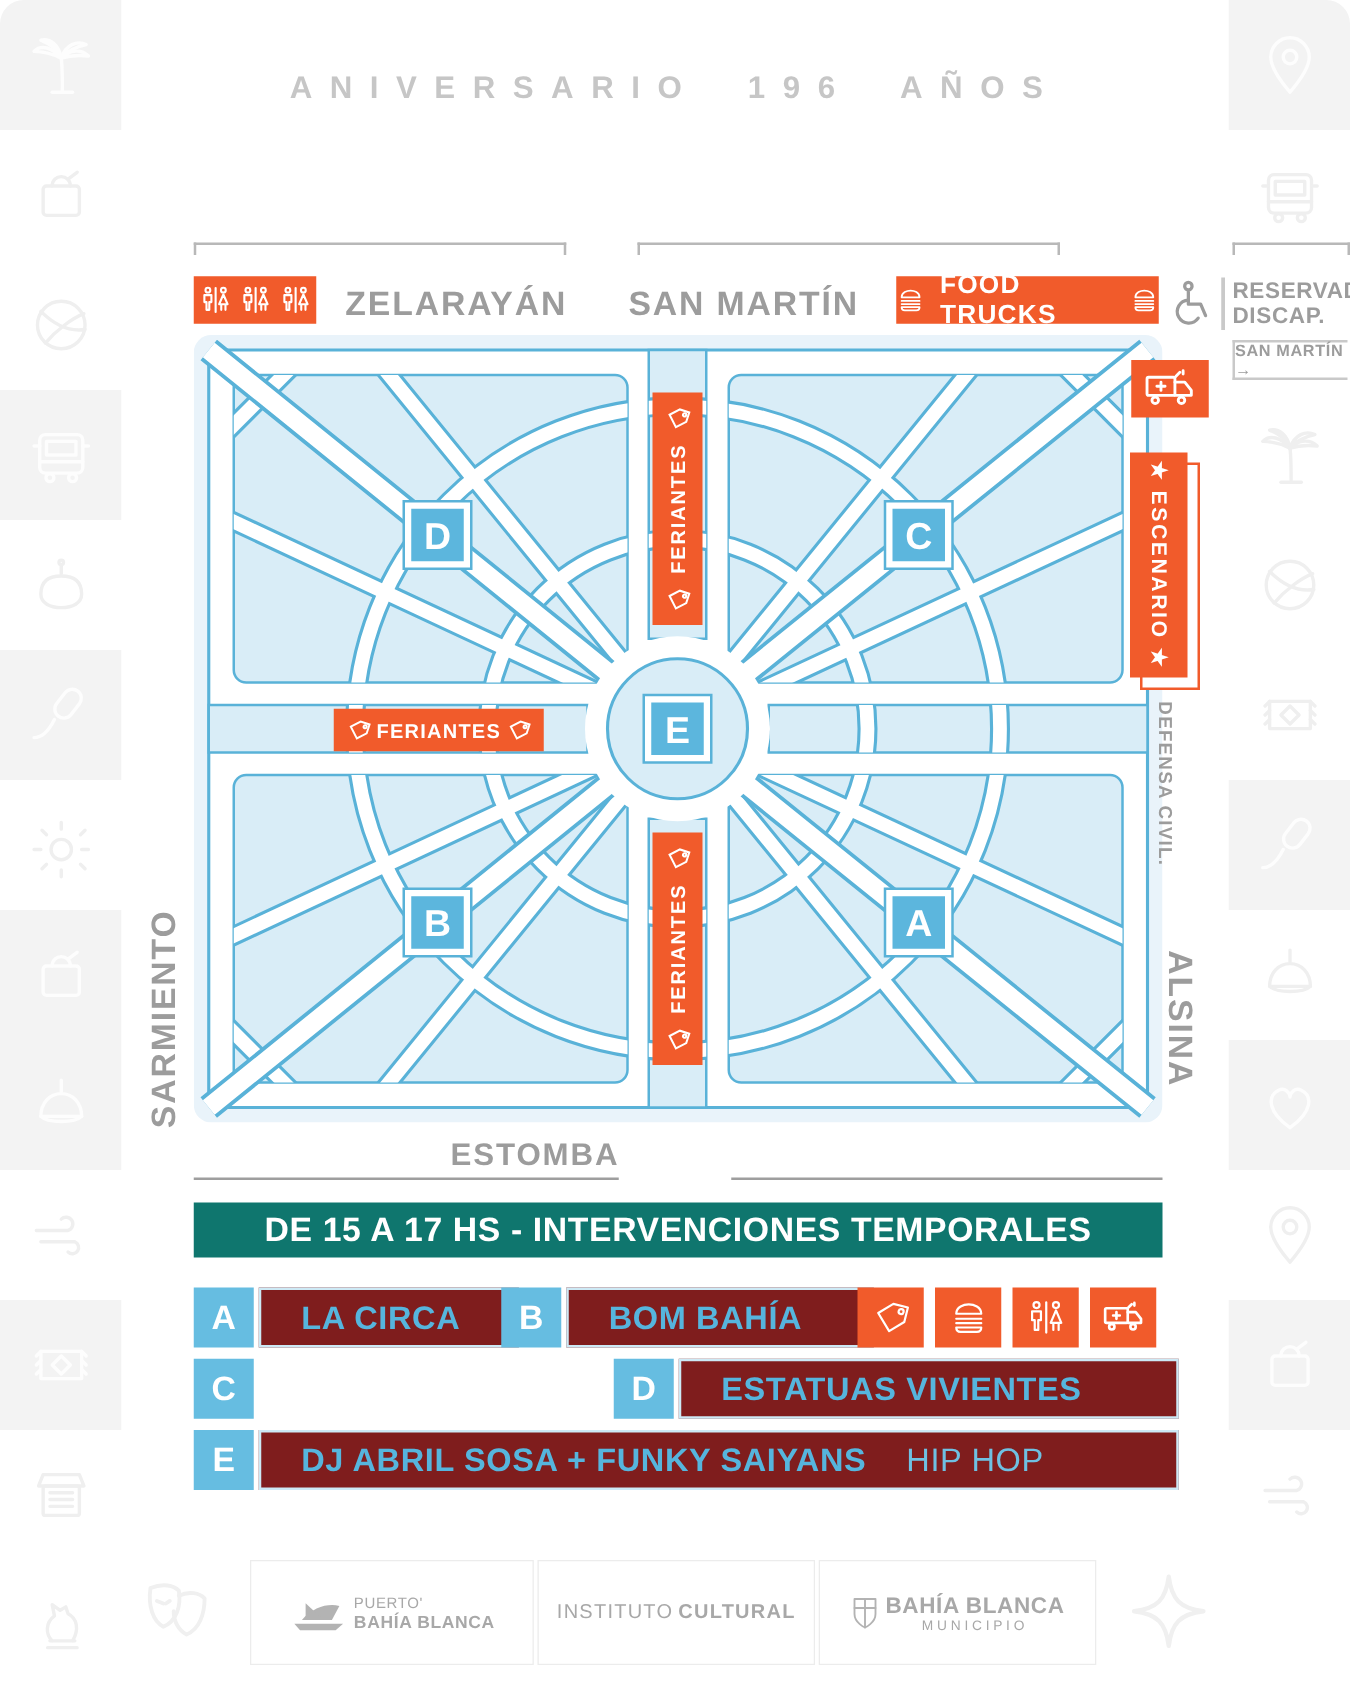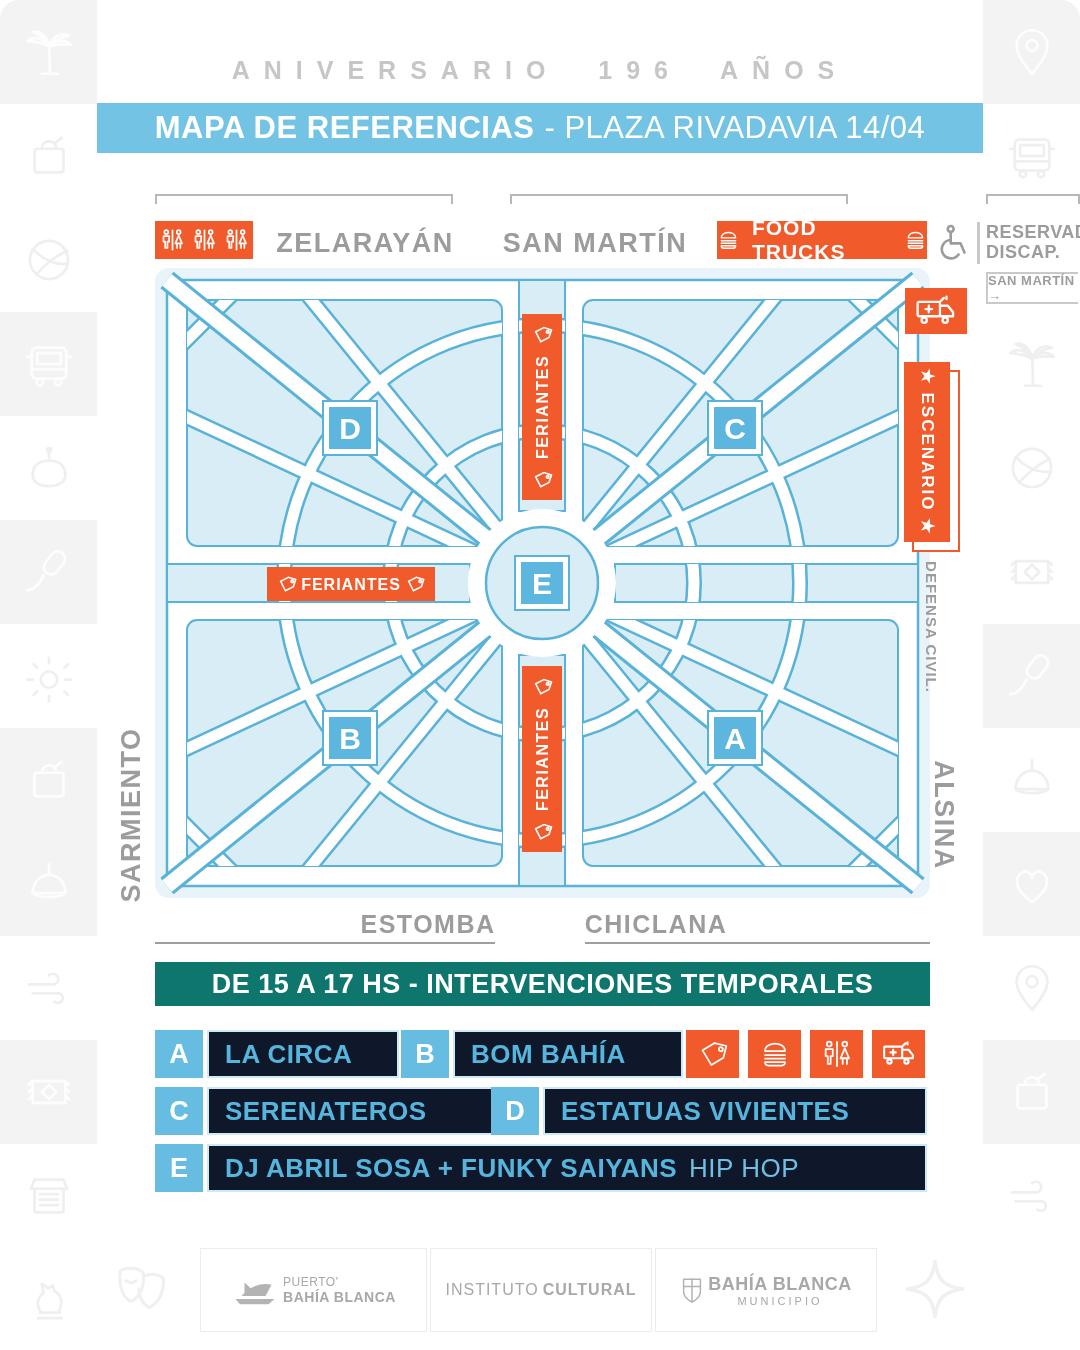--- a/index.html
+++ b/index.html
@@ -57,22 +57,22 @@
   .vspan{position:absolute;left:50%;top:50%;transform:translate(-50%,-50%) rotate(90deg);
          white-space:nowrap;color:#fff;font-weight:800;font-size:17px;letter-spacing:2px;}
   .defensa{left:851px;top:617px;width:160px;height:20px;line-height:20px;text-align:center;
            transform:rotate(90deg);color:#9c9c9c;font-weight:bold;font-size:15px;letter-spacing:1px;}
 
   
   .sched-banner{left:155px;top:962px;width:775px;height:44px;background:#0f766e;color:#fff;
         display:flex;align-items:center;justify-content:center;font-weight:800;font-size:27px;letter-spacing:.5px;}
   .lg-sq{height:48px;width:48px;background:#66bde1;color:#fff;display:flex;align-items:center;
          justify-content:center;font-weight:800;font-size:27px;}
-  .lg-box{height:44px;background:#0f172a;border:2px solid #cde9f5;display:flex;align-items:center;
-          padding-left:16px;color:#56b5dd;font-weight:800;font-size:26px;letter-spacing:.5px;}
+  .lg-box{height:44px;background:#7f1d1d;border:2px solid #cde9f5;display:flex;align-items:center;
+          padding-left:32px;color:#56b5dd;font-weight:800;font-size:26px;letter-spacing:.5px;}
   .lg-box .thin{font-weight:400;margin-left:12px;color:#6fc0e2;}
   .lg-ic{width:53px;height:48px;}
   .lg-ic svg{width:34px;height:32px;color:#fff;stroke-width:3.5;}
 
   
   .f-box{top:1248px;height:82px;background:#fff;border:1px solid #ececec;display:flex;
          align-items:center;justify-content:center;gap:4px;color:#a8a8a8;}
   .f1-t1{font-size:12px;letter-spacing:.5px;}
   .f1-t2{font-size:14px;font-weight:bold;letter-spacing:.5px;}
   .f2{font-size:16px;letter-spacing:1px;}
@@ -327,24 +327,20 @@
       </div>
     <div class="tile t-w">
         <svg class="icon">
           <use href="#s-wind"></use>
         </svg>
       </div>
     <div class="tile t-w"></div>
   </div>
 
   <div class="abs kicker">ANIVERSARIO 196 AÑOS</div>
-  <div class="abs title-banner">
-    <span class="b">MAPA DE REFERENCIAS</span>
-    <span class="r">- PLAZA RIVADAVIA 14/04</span>
-  </div>
 
   <div class="abs bracket" style="left:155px;top:194px;width:294px;"></div>
   <div class="abs bracket" style="left:510px;top:194px;width:334px;"></div>
   <div class="abs bracket" style="left:986px;top:194px;width:90px;"></div>
 
   <div class="abs orange-box wc-box">
     <svg class="icon">
         <use href="#s-wc"></use>
       </svg>
     <svg class="icon">
@@ -489,21 +485,20 @@
   <div class="abs esc-back"></div>
   <div class="abs esc-front">
     <span class="vspan">★  ESCENARIO  ★</span>
   </div>
   <div class="abs defensa">DEFENSA CIVIL.</div>
 
   <div class="abs vstreet" style="left:-19px;top:800px;transform:rotate(-90deg);">SARMIENTO</div>
   <div class="abs vstreet" style="left:794px;top:800px;transform:rotate(90deg);">ALSINA</div>
 
   <div class="abs street" style="left:323px;top:910px;width:210px;font-size:25px;">ESTOMBA</div>
-  <div class="abs street" style="left:551px;top:910px;width:210px;font-size:25px;">CHICLANA</div>
   <div class="abs underline" style="left:155px;top:942px;width:340px;"></div>
   <div class="abs underline" style="left:585px;top:942px;width:345px;"></div>
 
   <div class="abs sched-banner">DE 15 A 17 HS - INTERVENCIONES TEMPORALES</div>
 
   <div class="abs lg-sq" style="left:155px;top:1030px;">A</div>
   <div class="abs lg-box" style="left:207px;top:1030px;width:172px;">LA CIRCA</div>
   <div class="abs lg-sq" style="left:401px;top:1030px;">B</div>
   <div class="abs lg-box" style="left:453px;top:1030px;width:210px;">BOM BAHÍA</div>
   <div class="abs orange-box lg-ic" style="left:686px;top:1030px;">
@@ -521,26 +516,25 @@
         <use href="#s-wc"></use>
       </svg>
   </div>
   <div class="abs orange-box lg-ic" style="left:872px;top:1030px;">
     <svg class="icon" style="stroke-width:4;">
         <use href="#s-amb"></use>
       </svg>
   </div>
 
   <div class="abs lg-sq" style="left:155px;top:1087px;">C</div>
-  <div class="abs lg-box" style="left:207px;top:1087px;width:272px;">SERENATEROS</div>
   <div class="abs lg-sq" style="left:491px;top:1087px;">D</div>
   <div class="abs lg-box" style="left:543px;top:1087px;width:364px;">ESTATUAS VIVIENTES</div>
 
   <div class="abs lg-sq" style="left:155px;top:1144px;">E</div>
-  <div class="abs lg-box" style="left:207px;top:1144px;width:700px;">
+  <div class="abs lg-box" style="left:207px;top:1144px;width:700px;gap:20px;">
     <span>DJ ABRIL SOSA  +  FUNKY SAIYANS</span>
     <span class="thin">HIP HOP</span>
   </div>
 
   <svg class="abs icon faint" viewBox="0 0 64 64" style="left:108px;top:1256px;width:66px;height:66px;">
       <use href="#s-masks"></use>
     </svg>
   <svg class="abs icon faint" viewBox="0 0 64 64" style="left:898px;top:1252px;width:74px;height:74px;">
       <use href="#s-star4"></use>
     </svg>

